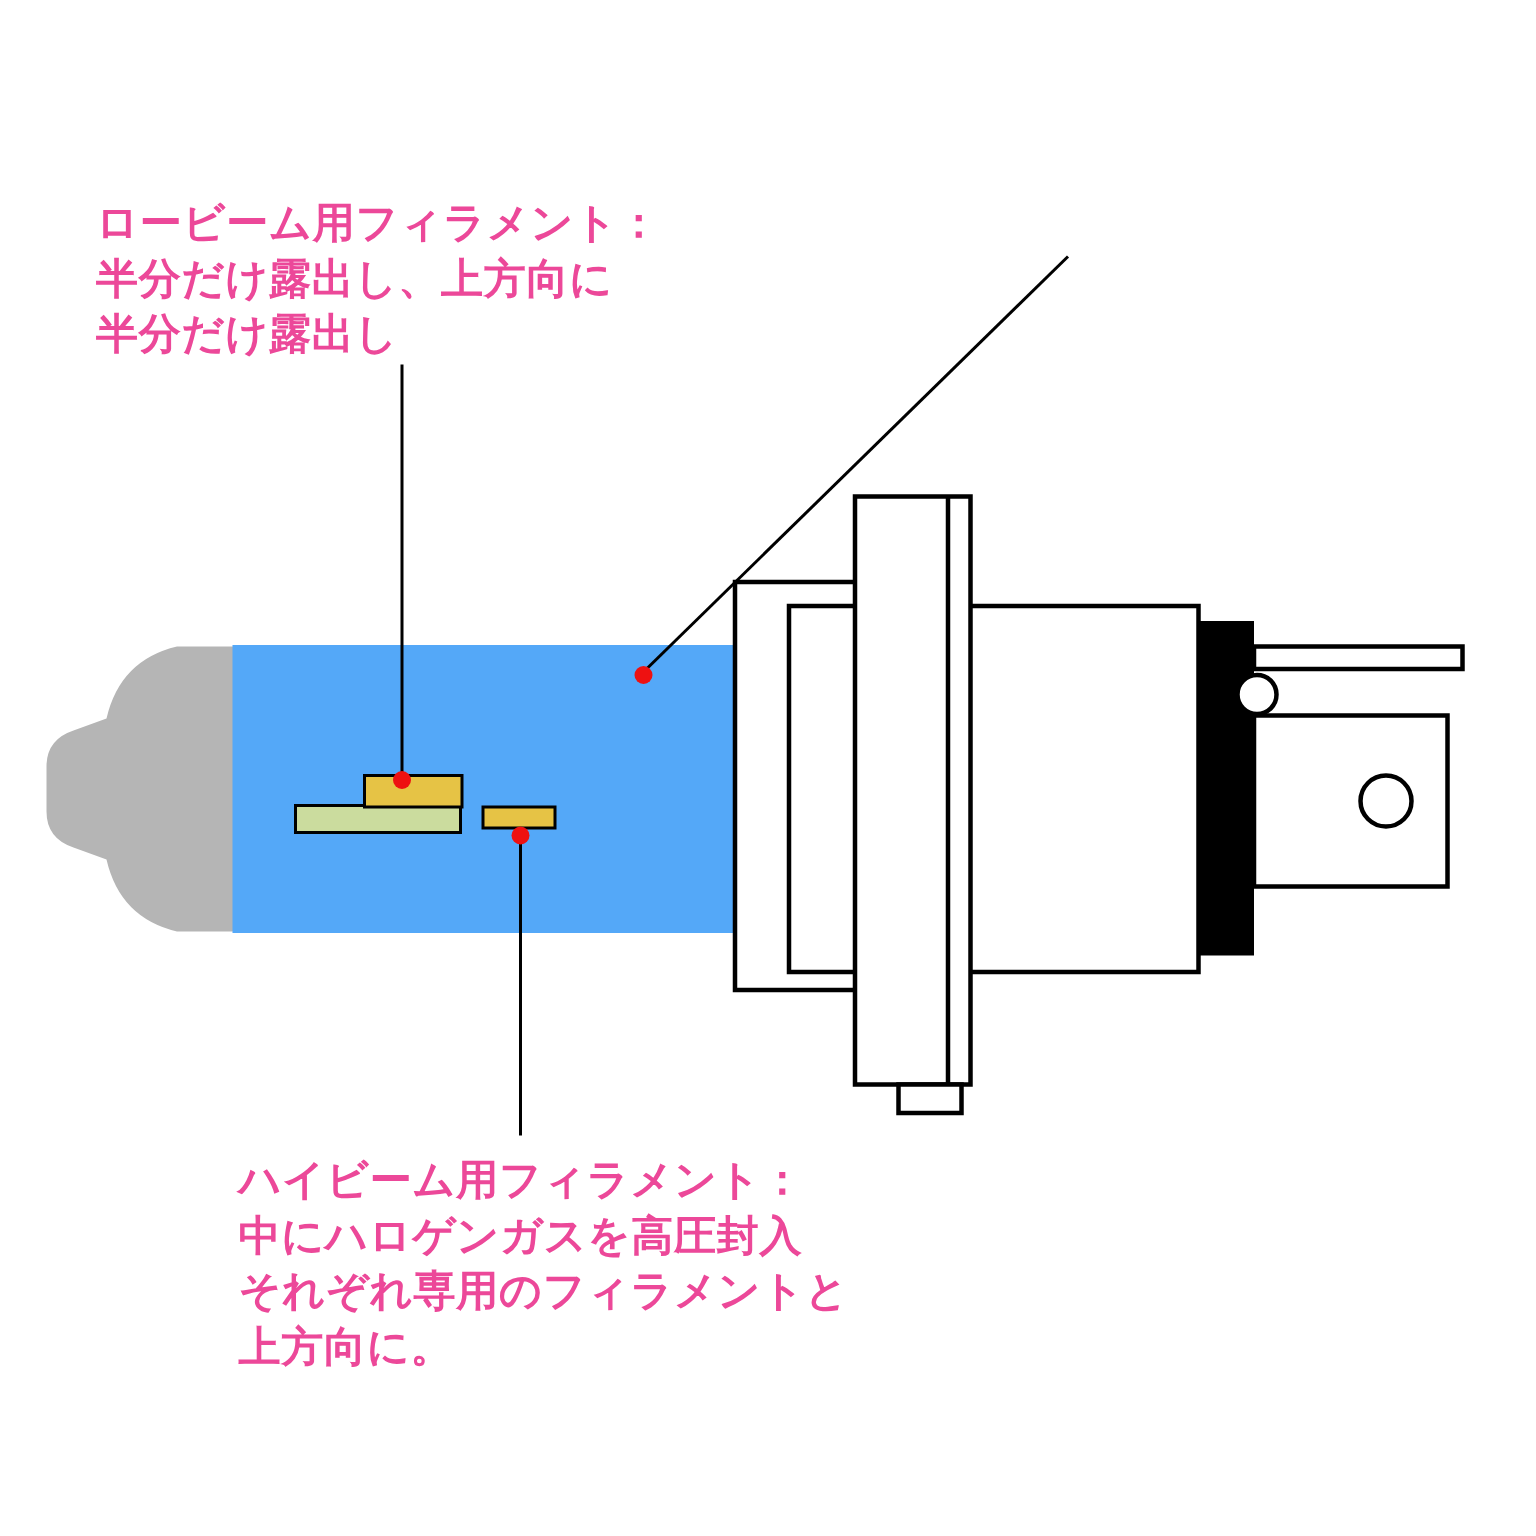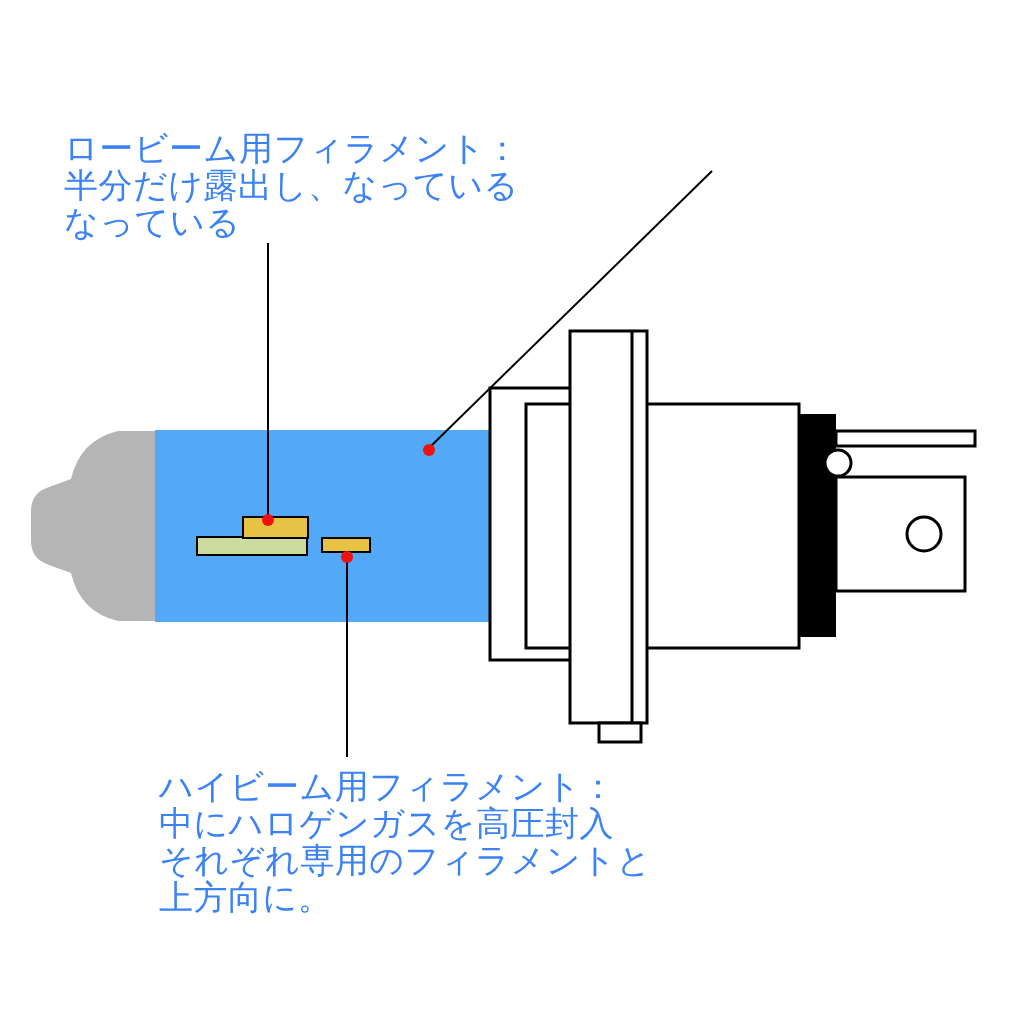--- a/index.html
+++ b/index.html
@@ -1,19 +1,19 @@
 <!DOCTYPE html>
 <html><head>
 <meta charset="utf-8">
 <style>
   html,body{margin:0;padding:0;}
   body{width:1024px;height:1024px;background:#ffffff;font-family:"Liberation Sans",sans-serif;}
   .canvas{position:relative;width:1024px;height:1024px;background:#ffffff;overflow:hidden;}
   .canvas > svg{position:absolute;left:0;top:0;}
-  .label{position:absolute;color:#3b82f6;font-size:34px;line-height:37px;font-weight:400;letter-spacing:0.5px;white-space:nowrap;}
+  .label{position:absolute;color:#ec4899;font-size:28px;line-height:37px;font-weight:700;letter-spacing:0.5px;white-space:nowrap;}
 </style>
 </head>
 <body>
 
 <div class="canvas">
 
   <svg width="1024" height="1024" viewBox="0 0 1024 1024">
 
     <path d="M160,431 L118,431 Q80,440 71,479 L49,487 Q31,493 31,511 L31,541 Q31,559 49,565 L71,573 Q80,612 118,621 L160,621 Z" fill="#b5b5b5"></path>
 
@@ -43,22 +43,22 @@
     <line x1="712" y1="171" x2="431" y2="446" stroke="#000" stroke-width="2"></line>
     <line x1="347" y1="560" x2="347" y2="757" stroke="#000" stroke-width="2"></line>
 
     <circle cx="268" cy="520" r="6" fill="#ee1111"></circle>
     <circle cx="429" cy="450" r="6" fill="#ee1111"></circle>
     <circle cx="347" cy="557" r="6" fill="#ee1111"></circle>
   </svg>
 
   <div class="label" style="left:64px; top:130px;">
     <div>ロービーム用フィラメント：</div>
-    <div>半分だけ露出し、なっている</div>
-    <div>なっている</div>
+    <div>半分だけ露出し、上方向に</div>
+    <div>半分だけ露出し</div>
   </div>
 
 
   <div class="label" style="left:159px; top:768px;">
     <div>ハイビーム用フィラメント：</div>
     <div>中にハロゲンガスを高圧封入</div>
     <div>それぞれ専用のフィラメントと</div>
     <div>上方向に。</div>
   </div>
 

